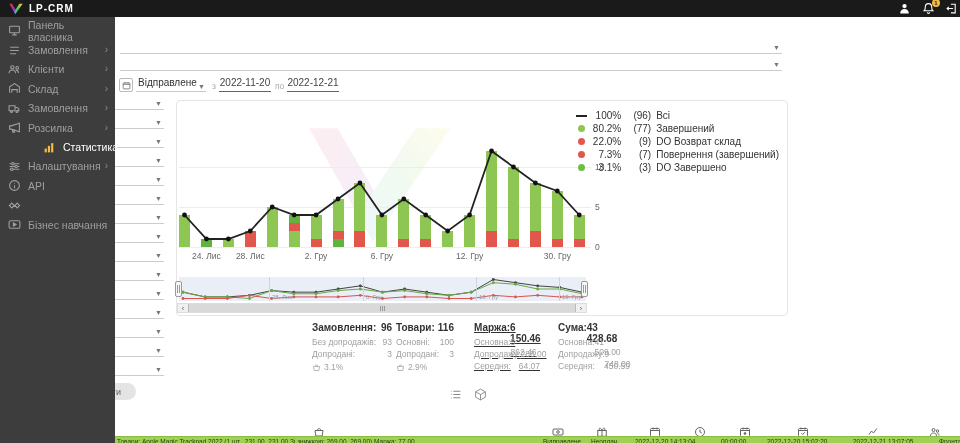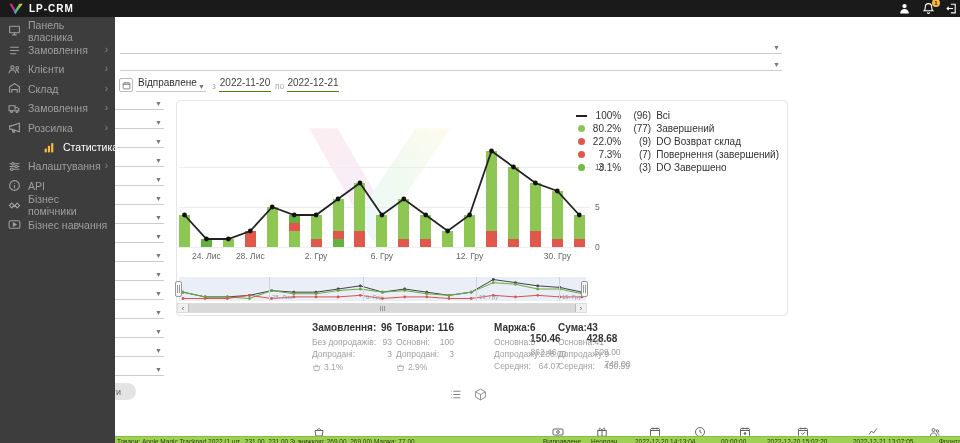--- a/index.html
+++ b/index.html
@@ -221,21 +221,20 @@
           </svg>
         </span>
         <span>API</span>
       </div>
       <div class="side-item">
         <span class="s-ico">
           <svg viewBox="0 0 24 24" fill="none" stroke="currentColor" stroke-width="2">
             <path d="M7 7.5l4.5 4.5L7 16.5 2.5 12zM17 7.5l4.5 4.5-4.5 4.5L12.5 12z"></path>
           </svg>
         </span>
-        <span>Бізнес помічники</span>
       </div>
       <div class="side-item">
         <span class="s-ico">
           <svg viewBox="0 0 24 24" fill="none" stroke="currentColor" stroke-width="2">
             <rect x="2" y="5" width="20" height="14" rx="3"></rect>
             <path d="M10 9l5 3-5 3z" fill="currentColor"></path>
           </svg>
         </span>
         <span>Бізнес навчання</span>
       </div>
@@ -550,21 +549,21 @@
         <div class="stat-foot">
           <span style="width: 9px; height: 9px; display: inline-flex;">
             <svg viewBox="0 0 24 24" fill="none" stroke="currentColor" stroke-width="2">
               <path d="M4 9h16l-1.7 11H5.7L4 9z"></path>
               <path d="M8.5 9c0-5 7-5 7 0"></path>
             </svg>
           </span>
           <span>2.9%</span>
         </div>
       </div>
-      <div class="stat-col" style="left: 494px; width: 66px;">
+      <div class="stat-col" style="left: 474px; width: 66px; text-decoration: underline;">
         <div class="stat-head">
           <span>Маржа:</span>
           <span class="v">6 150.46</span>
         </div>
         <div class="stat-row">
           <span>Основна:</span>
           <span class="v">5 862.46</span>
         </div>
         <div class="stat-row">
           <span>Допродажу:</span>

